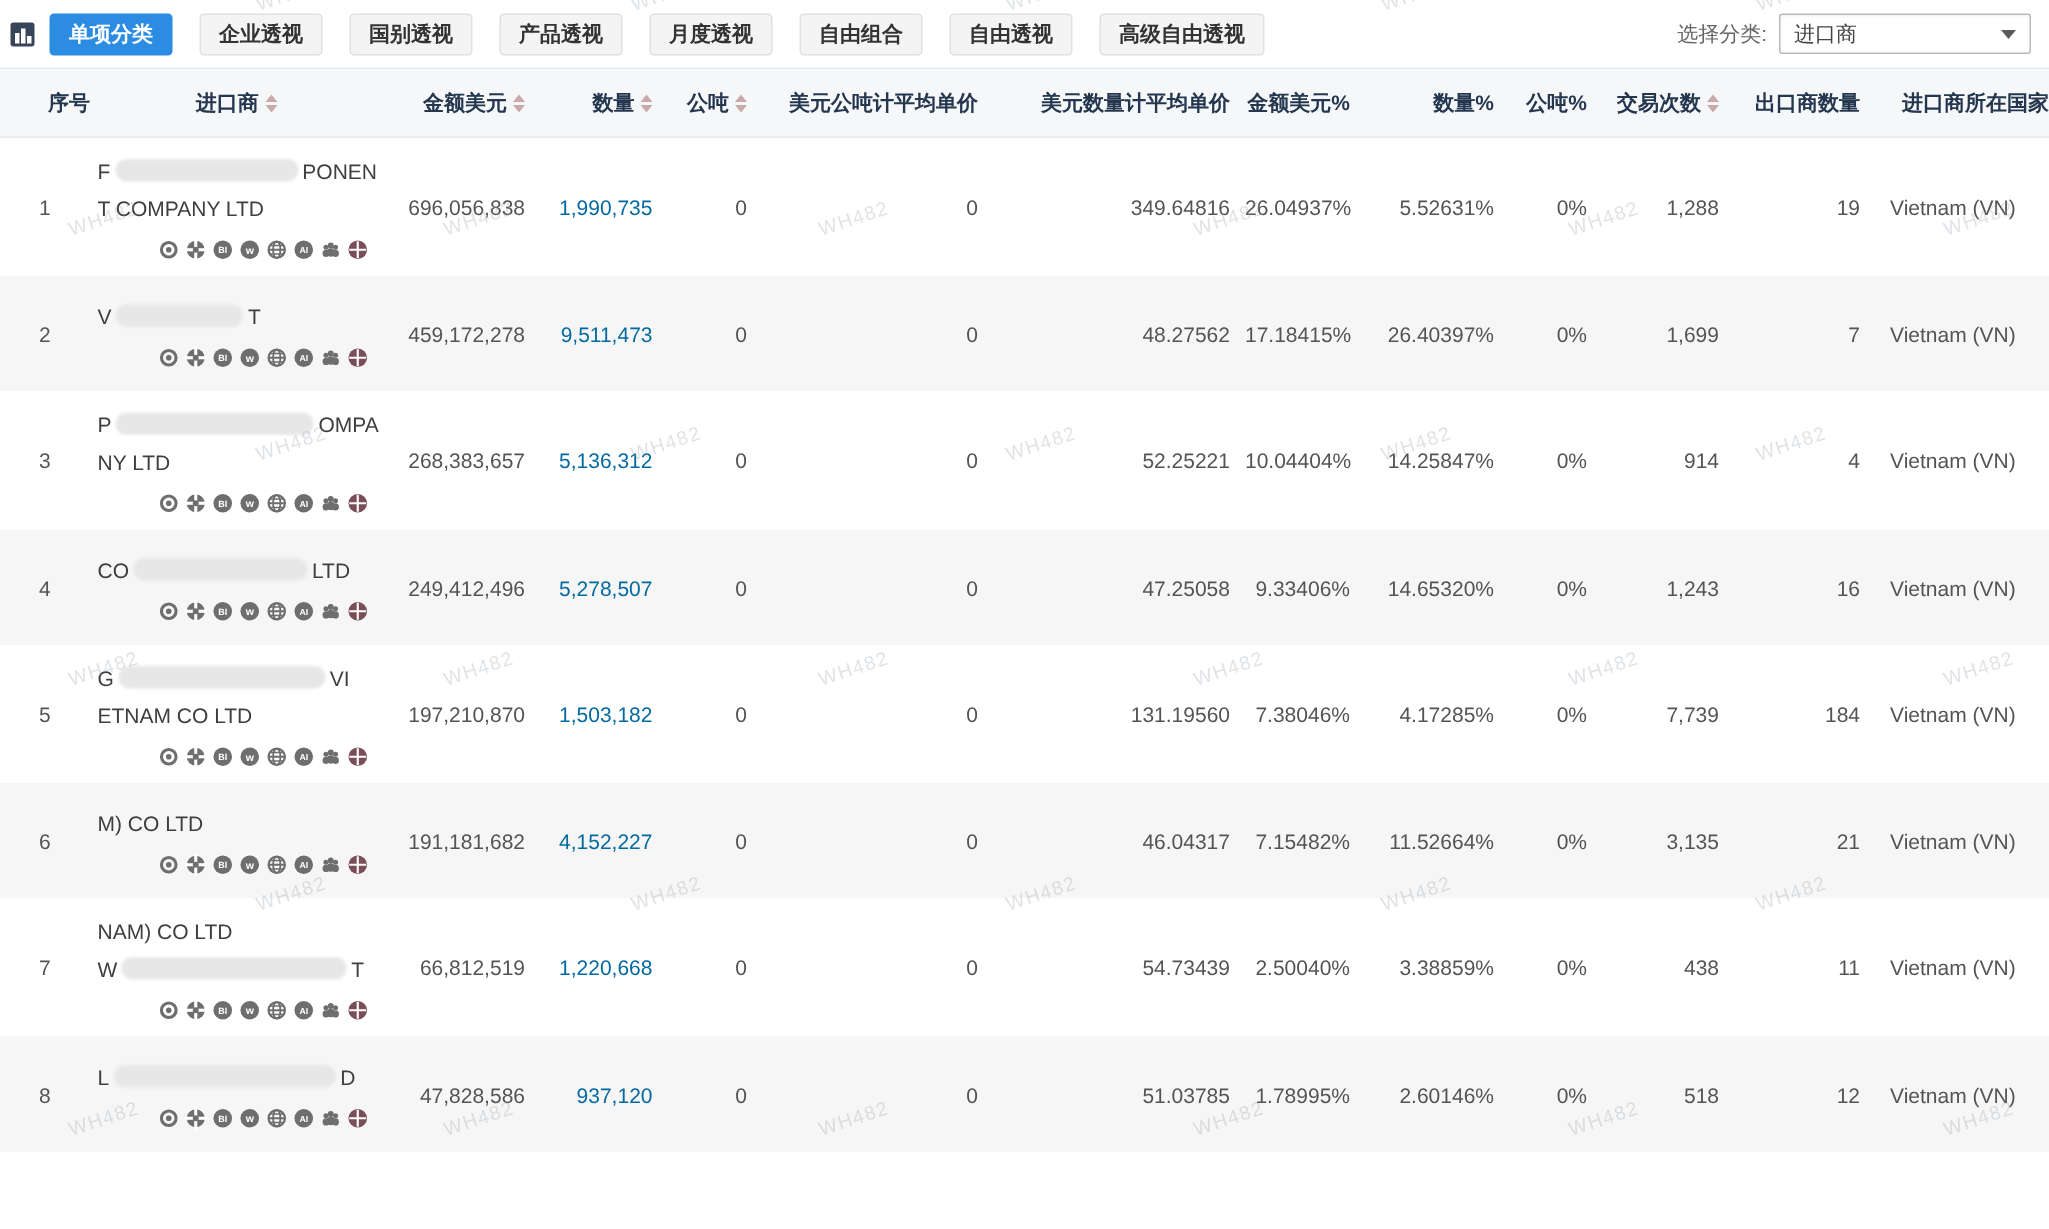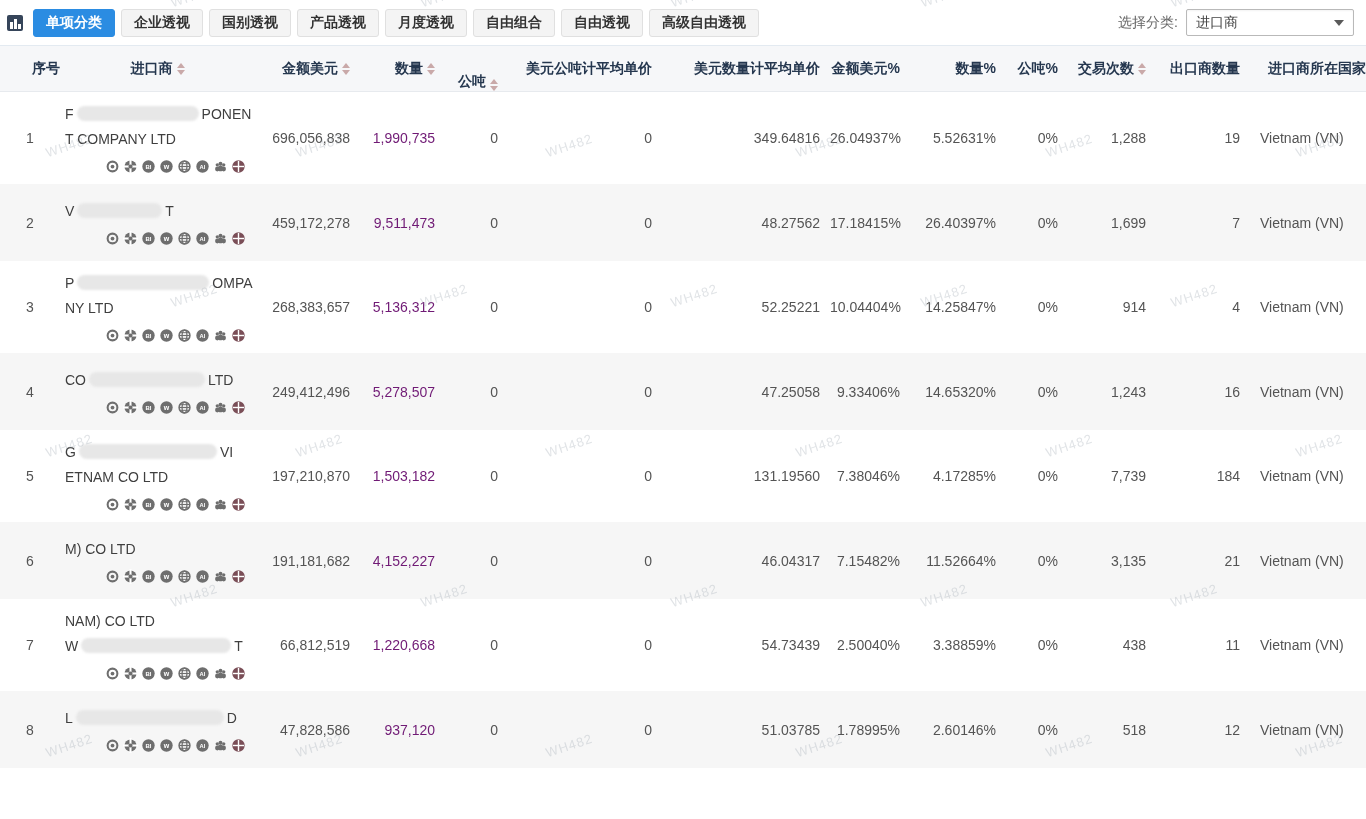--- a/index.html
+++ b/index.html
@@ -5,21 +5,21 @@
   * { margin:0; padding:0; box-sizing:border-box; }
   html,body { width:1366px; height:819px; background:#fff; overflow:hidden;
     font-family:"Liberation Sans","DejaVu Sans",sans-serif; }
   .page { position:relative; width:1366px; height:819px; background:#fff; }
 
   
   .topbar { position:relative; z-index:2; display:flex; align-items:center;
     height:46px; padding:0 12px 0 4px; background:#fff; border-bottom:1px solid #e3eaf1; }
   .chart-logo { display:inline-flex; margin:0 9px 0 2px; }
   .tabs { display:flex; align-items:center; }
-  .tab { padding:4px 12px; margin-right:6px; border:1px solid #e0e0e0; border-radius:3px;
+  .tab { padding:4px 12px; margin-right:18px; border:1px solid #e0e0e0; border-radius:3px;
     background:#f4f4f4; color:#333; font-size:14px; font-weight:700; cursor:pointer; white-space:nowrap; }
   .tab.active { background:#2b8ce2; border-color:#2b8ce2; color:#fff; }
   .category { margin-left:auto; display:flex; align-items:center; font-size:14px; color:#666; }
   .select-box { width:168px; height:27px; margin-left:8px; border:1px solid #b9b9b9; border-radius:2px;
     background:#fff; display:flex; align-items:center; justify-content:space-between;
     padding:0 9px; color:#444; font-size:14px; cursor:pointer; box-shadow:inset 0 1px 2px rgba(0,0,0,.05); }
   .caret-down { width:0; height:0; border-left:5px solid transparent; border-right:5px solid transparent;
     border-top:6px solid #5a5a5a; }
 
   
@@ -38,31 +38,31 @@
   .trow { display:flex; align-items:center; min-height:77px; background:#fff; }
   .trow.even { background:#f6f6f6; }
   .cell { font-size:14px; color:#545454; }
   .cell.right { text-align:right; padding-right:10px; }
   .cell.left { text-align:left; }
 
   .c-seq { width:60px; padding-left:26px; }
   .c-importer { width:190px; padding-left:5px; }
   .c-amount_usd { width:110px; }
   .c-quantity { width:85px; }
-  .c-tons { width:63px;align-items:flex-end; }
+  .c-tons { width:63px; }
   .c-avg_price_per_ton_usd { width:154px; }
   .c-avg_price_per_unit_usd { width:168px;align-items:center; }
   .c-amount_usd_pct { width:80px; }
   .c-quantity_pct { width:96px; }
   .c-tons_pct { width:62px; }
   .c-transactions { width:88px; }
   .c-exporter_count { width:94px; }
   .c-importer_country { width:116px; padding-left:10px; }
 
-  .cell.qty-link { color:#701a75; cursor:pointer; }
+  .cell.qty-link { color:#0369a1; cursor:pointer; }
 
   .name-block { padding:10px 0 8px 0; }
   .nline { font-size:14px; line-height:25px; color:#3f3f3f; white-space:nowrap; }
   .censor { display:inline-block; height:15px; border-radius:8px; background:#e7e7e7;
     filter:blur(1px); vertical-align:-2px; margin:0 3px; }
   .icon-strip { display:flex; align-items:center; gap:3px; margin:4px 0 0 40px; height:20px; }
   .icon-strip .ric { display:inline-flex; width:15px; height:15px; cursor:pointer; }
 
   
   .wm-layer { position:absolute; inset:0; z-index:4; pointer-events:none; overflow:hidden; }

